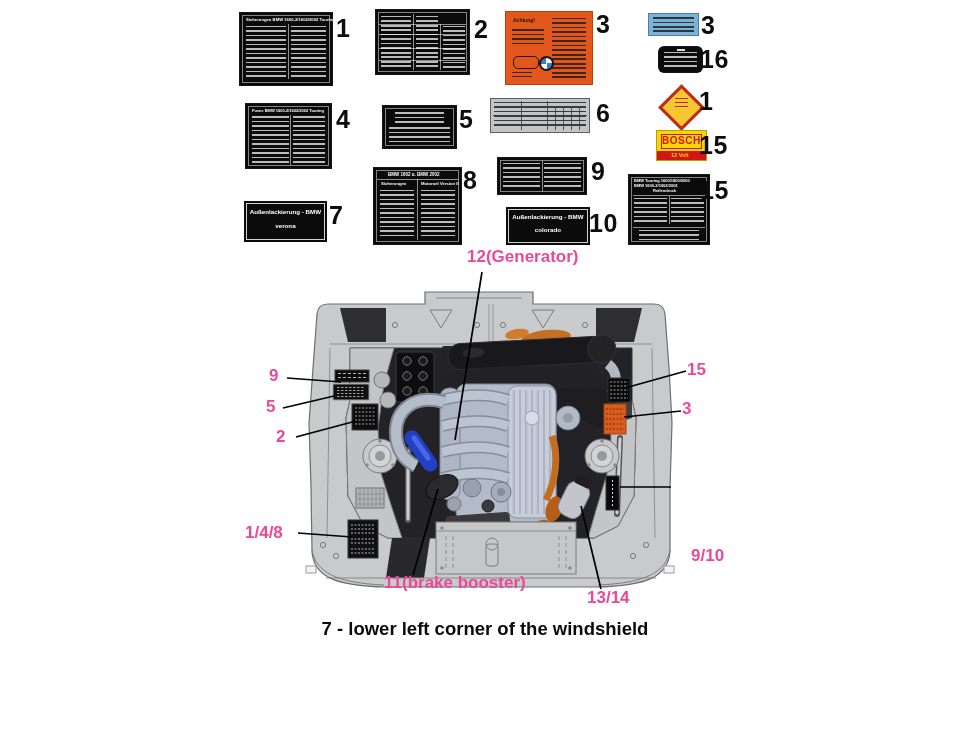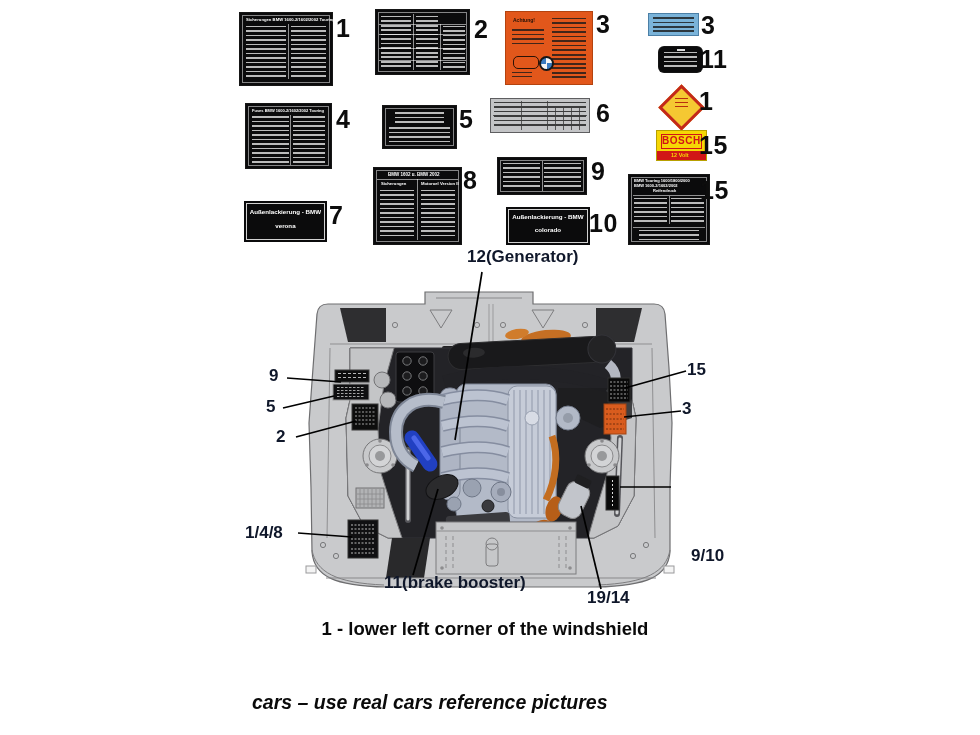--- a/index.html
+++ b/index.html
@@ -1,20 +1,20 @@
 <!DOCTYPE html>
 <html><head>
 <meta charset="utf-8">
 <style>
   html,body{margin:0;padding:0;background:#fff;}
   .canvas{position:relative;width:980px;height:735px;background:#ffffff;overflow:hidden;
           font-family:"Liberation Sans",sans-serif;}
   .abs{position:absolute;}
   .num{position:absolute;font-weight:700;font-size:25px;line-height:1;color:#0d0d0d;letter-spacing:.5px;}
-  .callout{position:absolute;font-weight:700;font-size:17px;line-height:1.1;color:#0f172a;white-space:nowrap;z-index:6;}
+  .callout{position:absolute;font-weight:700;font-size:17px;line-height:1.1;color:#ec4899;white-space:nowrap;z-index:6;}
   .blk{position:absolute;background:#0b0b0c;box-shadow:0 0 0 1px #161616;}
   .inframe{position:absolute;inset:2px;border:1px solid rgba(255,255,255,.5);}
   .rows{background-image:repeating-linear-gradient(to bottom,rgba(255,255,255,.72) 0 1.5px,transparent 1.5px 4.5px);}
   .rowsD{background-image:repeating-linear-gradient(to bottom,rgba(25,25,25,.8) 0 1.5px,transparent 1.5px 4.5px);}
   .rowsR{background-image:repeating-linear-gradient(to bottom,rgba(178,30,10,.9) 0 1.5px,transparent 1.5px 4px);}
   .t{position:absolute;color:#fff;font-size:10px;font-weight:700;white-space:nowrap;transform-origin:0 0;}
   .vline{position:absolute;width:1px;background:rgba(255,255,255,.55);}
   .hline{position:absolute;height:1px;background:rgba(255,255,255,.55);}
   .vlineD{position:absolute;width:1px;background:rgba(60,60,60,.8);}
   .caption{position:absolute;font-weight:700;font-size:18.5px;color:#0a0a0a;text-align:center;}
@@ -61,21 +61,21 @@
 
   <div class="abs" style="left:649px;top:14px;width:49px;height:21px;background:#7ab3d9;box-shadow:0 0 0 1px #4b7fa6">
     <div class="abs rowsD" style="left:4px;top:3px;width:41px;height:15px"></div>
   </div>
   <div class="num" style="left:701px;top:13px">3</div>
 
   <div class="abs" style="left:659px;top:47px;width:43px;height:25px;background:#0b0b0c;border-radius:5px;box-shadow:0 0 0 1px #161616">
     <div class="abs rows" style="left:5px;top:5px;width:33px;height:16px"></div>
     <div class="abs" style="left:18px;top:2px;width:8px;height:2px;background:#ddd"></div>
   </div>
-  <div class="num" style="left:700px;top:47px">11</div>
+  <div class="num" style="left:700px;top:47px">16</div>
 
   <div class="abs" style="left:659px;top:85px;width:38px;height:38px">
     <div class="abs" style="left:5.5px;top:5.5px;width:27px;height:27px;background:#f5c832;border:3px solid #c3281a;transform:rotate(45deg)">
       <div class="abs rowsR" style="left:4px;top:5px;width:13px;height:11px;transform:rotate(-45deg)"></div>
     </div>
   </div>
   <div class="num" style="left:699px;top:89px">1</div>
 
   <div class="abs" style="left:657px;top:131px;width:49px;height:29px;background:#f6d705;box-shadow:0 0 0 1px #b8a000">
     <div class="abs" style="left:4px;top:3px;width:39px;height:13px;border:1px solid #d11616;color:#d11616;font-weight:700;font-size:10px;line-height:12px;text-align:left;letter-spacing:.5px">BOSCH</div>
@@ -413,19 +413,18 @@
 
   <div class="callout" style="left:467px;top:248px">12(Generator)</div>
   <div class="callout" style="left:269px;top:367px">9</div>
   <div class="callout" style="left:266px;top:398px">5</div>
   <div class="callout" style="left:276px;top:428px">2</div>
   <div class="callout" style="left:245px;top:524px">1/4/8</div>
   <div class="callout" style="left:687px;top:361px">15</div>
   <div class="callout" style="left:682px;top:400px">3</div>
   <div class="callout" style="left:691px;top:547px">9/10</div>
   <div class="callout" style="left:384px;top:574px">11(brake booster)</div>
-  <div class="callout" style="left:587px;top:589px">19/14</div>
-
-  <div class="caption" style="left:248px;top:618px;width:474px">1 - lower left corner of the windshield</div>
-
-  <div class="footnote" style="left:252px;top:691px">cars – use real cars reference pictures</div>
+  <div class="callout" style="left:587px;top:589px">13/14</div>
+
+  <div class="caption" style="left:248px;top:618px;width:474px">7 - lower left corner of the windshield</div>
+
 
 </div>
 
 </body></html>

